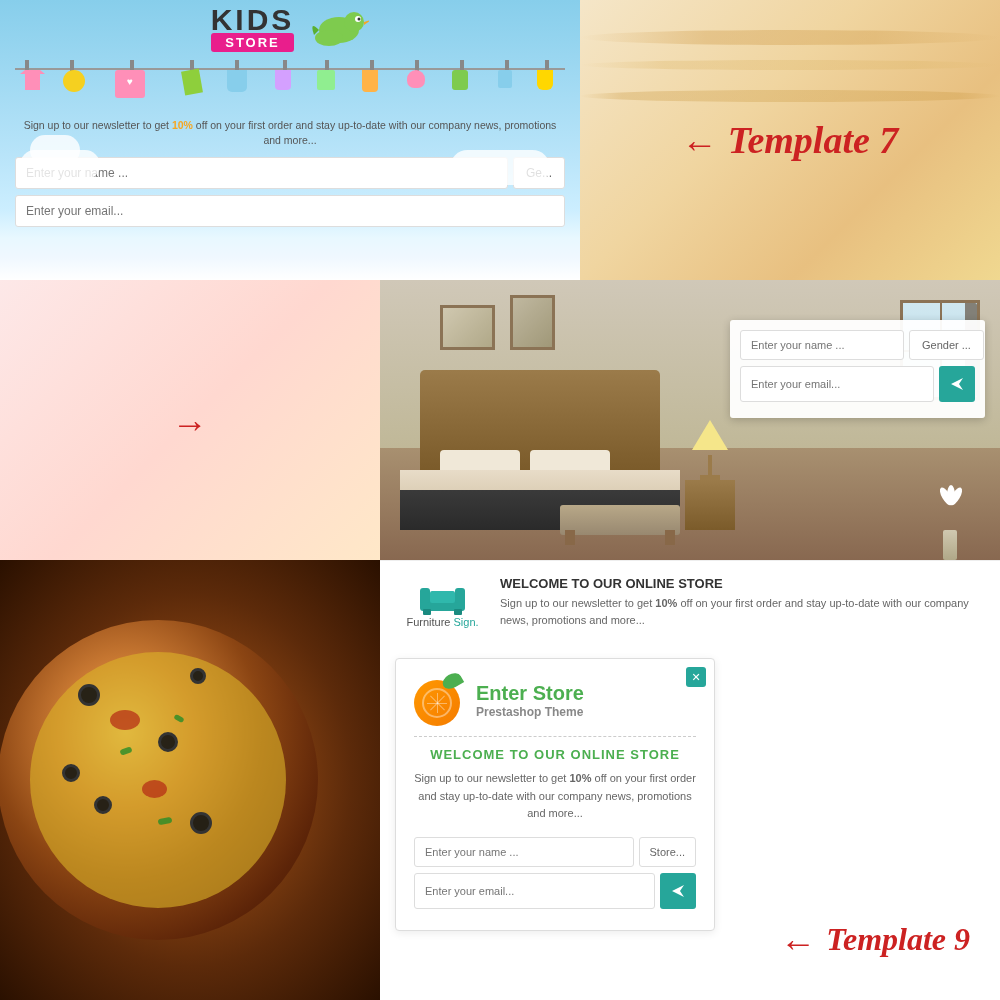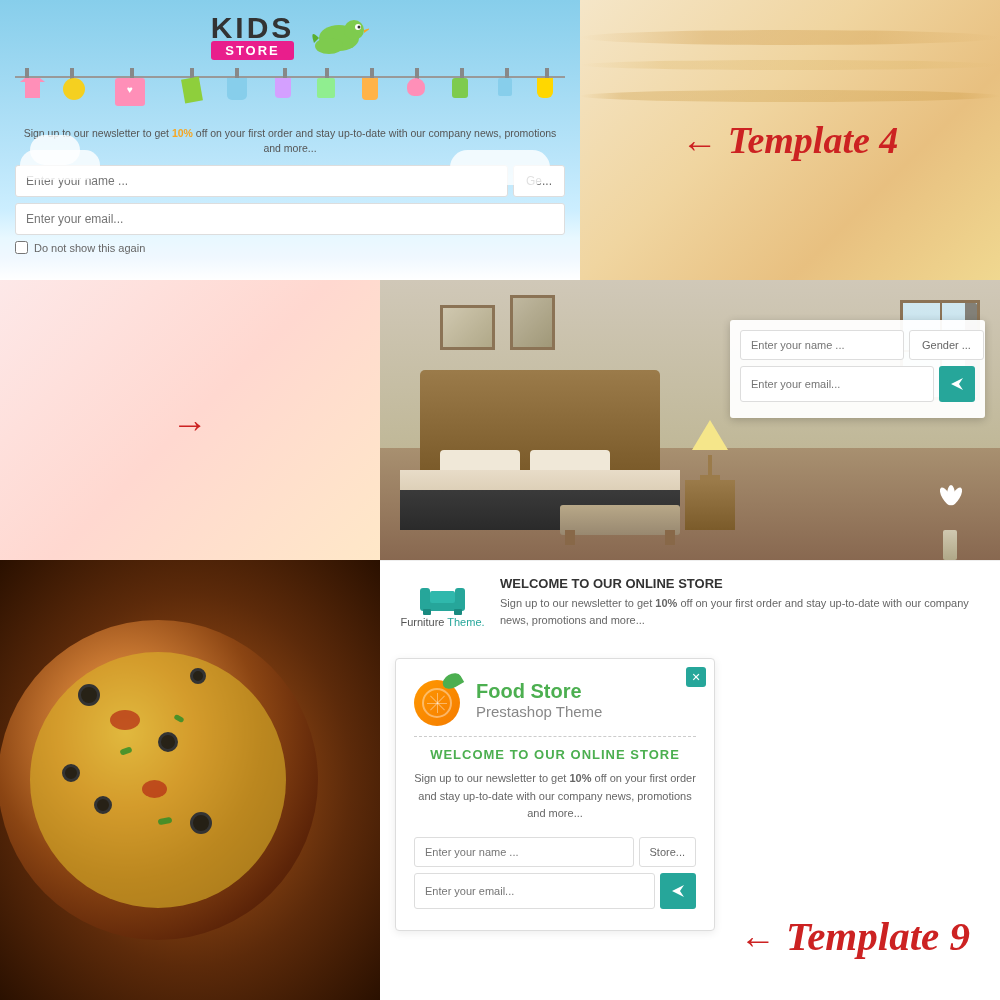--- a/index.html
+++ b/index.html
@@ -301,21 +301,21 @@
       bottom: 0;
       left: 10px;
     }
   </style>
 </head>
 <body>
 
 <div class="main-container">
 
   <div class="top-left">
-    <div style="background: linear-gradient(180deg, #87CEEB 0%, #b8e4f9 55%, #cceeff 75%, #e8f8ff 85%, #f0f8ff 92%, white 100%); width:100%; height:100%; position:relative; padding: 8px 15px; overflow:hidden;">
+    <div style="background: linear-gradient(180deg, #87CEEB 0%, #b8e4f9 55%, #cceeff 75%, #e8f8ff 85%, #f0f8ff 92%, white 100%); width:100%; height:100%; position:relative; padding: 0 15px; overflow:hidden;">
 
       <div style="position:absolute; bottom:100px; left:20px; width:80px; height:30px; background:white; border-radius:20px; opacity:0.8;"></div>
       <div style="position:absolute; bottom:115px; left:30px; width:50px; height:30px; background:white; border-radius:20px; opacity:0.8;"></div>
       <div style="position:absolute; bottom:95px; right:30px; width:100px; height:35px; background:white; border-radius:20px; opacity:0.8;"></div>
 
       <div class="kids-header">
         <div style="text-align:center;">
           <div style="font-size:30px; font-weight:900; color:#333; letter-spacing:3px; font-family:'Arial Black', sans-serif;">KIDS</div>
           <div style="background:#e91e8c; color:white; font-size:13px; font-weight:bold; padding:2px 12px; border-radius:3px; letter-spacing:2px; margin-top:-4px;">STORE</div>
         </div>
@@ -381,37 +381,33 @@
       </div>
 
       <div style="padding: 0 0;">
         <div class="form-row">
           <input type="text" class="form-input" style="flex: 1 1 0%;" placeholder="Enter your name ...">
           <button class="gender-btn">Ge...</button>
         </div>
         <div class="form-row">
           <input type="text" class="form-input" style="flex: 1 1 0%;" placeholder="Enter your email...">
         </div>
-        <div class="checkbox-row">
-          <input type="checkbox" id="kids-cb" style="">
-          <label for="kids-cb">Do not show this again</label>
-        </div>
       </div>
     </div>
   </div>
 
   <div class="top-right">
     <div style="background: linear-gradient(135deg, #f5e6c8 0%, #f0d5a0 40%, #e8c080 70%, #f0d890 100%); width:100%; height:100%; display:flex; align-items:center; justify-content:center;">
 
       <div style="position:absolute; top:30px; left:0; right:0; height:15px; background:linear-gradient(90deg, transparent 0%, rgba(210,160,80,0.4) 30%, rgba(210,160,80,0.4) 70%, transparent 100%); border-radius:50%;"></div>
       <div style="position:absolute; top:60px; left:0; right:0; height:10px; background:linear-gradient(90deg, transparent 0%, rgba(220,180,100,0.3) 20%, rgba(220,180,100,0.3) 80%, transparent 100%); border-radius:50%;"></div>
       <div style="position:absolute; top:90px; left:0; right:0; height:12px; background:linear-gradient(90deg, transparent 0%, rgba(200,150,60,0.3) 10%, rgba(200,150,60,0.3) 90%, transparent 100%); border-radius:50%;"></div>
       <div class="template-label">
         <span class="arrow-left">←</span>
-        <span style="font-size:38px; font-weight:bold; color:#cc2222; font-style:italic; font-family:Georgia,serif;">Template 4</span>
+        <span style="font-size:38px; font-weight:bold; color:#cc2222; font-style:italic; font-family:Georgia,serif;">Template 7</span>
       </div>
     </div>
   </div>
 
   <div class="mid-left">
     <div style="background: linear-gradient(135deg, #fde8e8 0%, #ffd8d0 50%, #ffe8c8 100%); width:100%; height:100%; display:flex; align-items:center; justify-content:center;">
       <div class="template-label-8">
         <span class="arrow-right">→</span>
       </div>
     </div>
@@ -515,21 +511,21 @@
 
         <svg width="55" height="40" viewBox="0 0 55 40">
           <rect x="5" y="20" width="45" height="15" rx="3" fill="#26a69a"></rect>
           <rect x="5" y="12" width="10" height="15" rx="3" fill="#26a69a"></rect>
           <rect x="40" y="12" width="10" height="15" rx="3" fill="#26a69a"></rect>
           <rect x="15" y="15" width="25" height="12" rx="2" fill="#2fb8ac"></rect>
           <rect x="8" y="33" width="8" height="6" rx="1" fill="#1a8a80"></rect>
           <rect x="39" y="33" width="8" height="6" rx="1" fill="#1a8a80"></rect>
         </svg>
         <div style="font-size:11px; color:#555; text-align:center;">
-          Furniture <span style="color:#26a69a;">Theme.</span>
+          Furniture <span style="color:#26a69a;">Sign.</span>
         </div>
       </div>
       <div>
         <div style="font-size:13px; font-weight:bold; color:#333; margin-bottom:4px;">WELCOME TO OUR ONLINE STORE</div>
         <div style="font-size:11px; color:#666; line-height:1.5;">
           <span>Sign up to our newsletter to get </span><strong>10%</strong><span> off on your first order and stay up-to-date with our company news, promotions and more...</span>
         </div>
       </div>
     </div>
 
@@ -550,22 +546,22 @@
                 <div style="position:absolute; width:1px; height:20px; background:rgba(255,255,255,0.4);"></div>
                 <div style="position:absolute; width:20px; height:1px; background:rgba(255,255,255,0.4);"></div>
                 <div style="position:absolute; width:1px; height:20px; background:rgba(255,255,255,0.4); transform:rotate(45deg);"></div>
                 <div style="position:absolute; width:1px; height:20px; background:rgba(255,255,255,0.4); transform:rotate(-45deg);"></div>
               </div>
             </div>
 
             <div style="position:absolute; top:0; left:28px; width:20px; height:14px; background:#4CAF50; border-radius:50% 50% 0 50%; transform:rotate(-30deg);"></div>
           </div>
           <div>
-            <div style="font-size:20px; font-weight:bold; color:#4CAF50;">Food Store</div>
-            <div style="font-size:15px; color:#888;">Prestashop Theme</div>
+            <div style="font-size:20px; font-weight:bold; color:#4CAF50;">Enter Store</div>
+            <div style="font-size:12px; color:#888;font-weight:bold;">Prestashop Theme</div>
           </div>
         </div>
 
         <div style="text-align:center; font-size:13px; font-weight:bold; color:#4CAF50; letter-spacing:1px; margin:8px 0;">WELCOME TO OUR ONLINE STORE</div>
 
         <div style="font-size:11px; color:#666; text-align:center; line-height:1.6; margin-bottom:14px;">
           <span>Sign up to our newsletter to get </span><strong>10%</strong><span> off on your first order and stay up-to-date with our company news, promotions and more...</span>
         </div>
 
         <div class="form-row">
@@ -577,19 +573,19 @@
           <button style="width:36px; height:36px; background:#26a69a; border:none; border-radius:3px; color:white; font-size:14px; cursor:pointer; display:flex; align-items:center; justify-content:center;">
             <svg width="14" height="14" viewBox="0 0 14 14">
                 <path d="M1 7 L13 1 L9 7 L13 13 Z" fill="white"></path>
               </svg>
           </button>
         </div>
       </div>
 
       <div style="position:absolute; bottom:40px; right:30px; display:flex; align-items:center; gap:10px;">
         <span style="font-size:36px; color:#cc2222;">←</span>
-        <span style="font-size:41px; font-weight:bold; color:#cc2222; font-style:italic; font-family:Georgia,serif;">Template 9</span>
+        <span style="font-size:32px; font-weight:bold; color:#cc2222; font-style:italic; font-family:Georgia,serif;">Template 9</span>
       </div>
     </div>
 
   </div>
 
 </div>
 
 </body></html>

